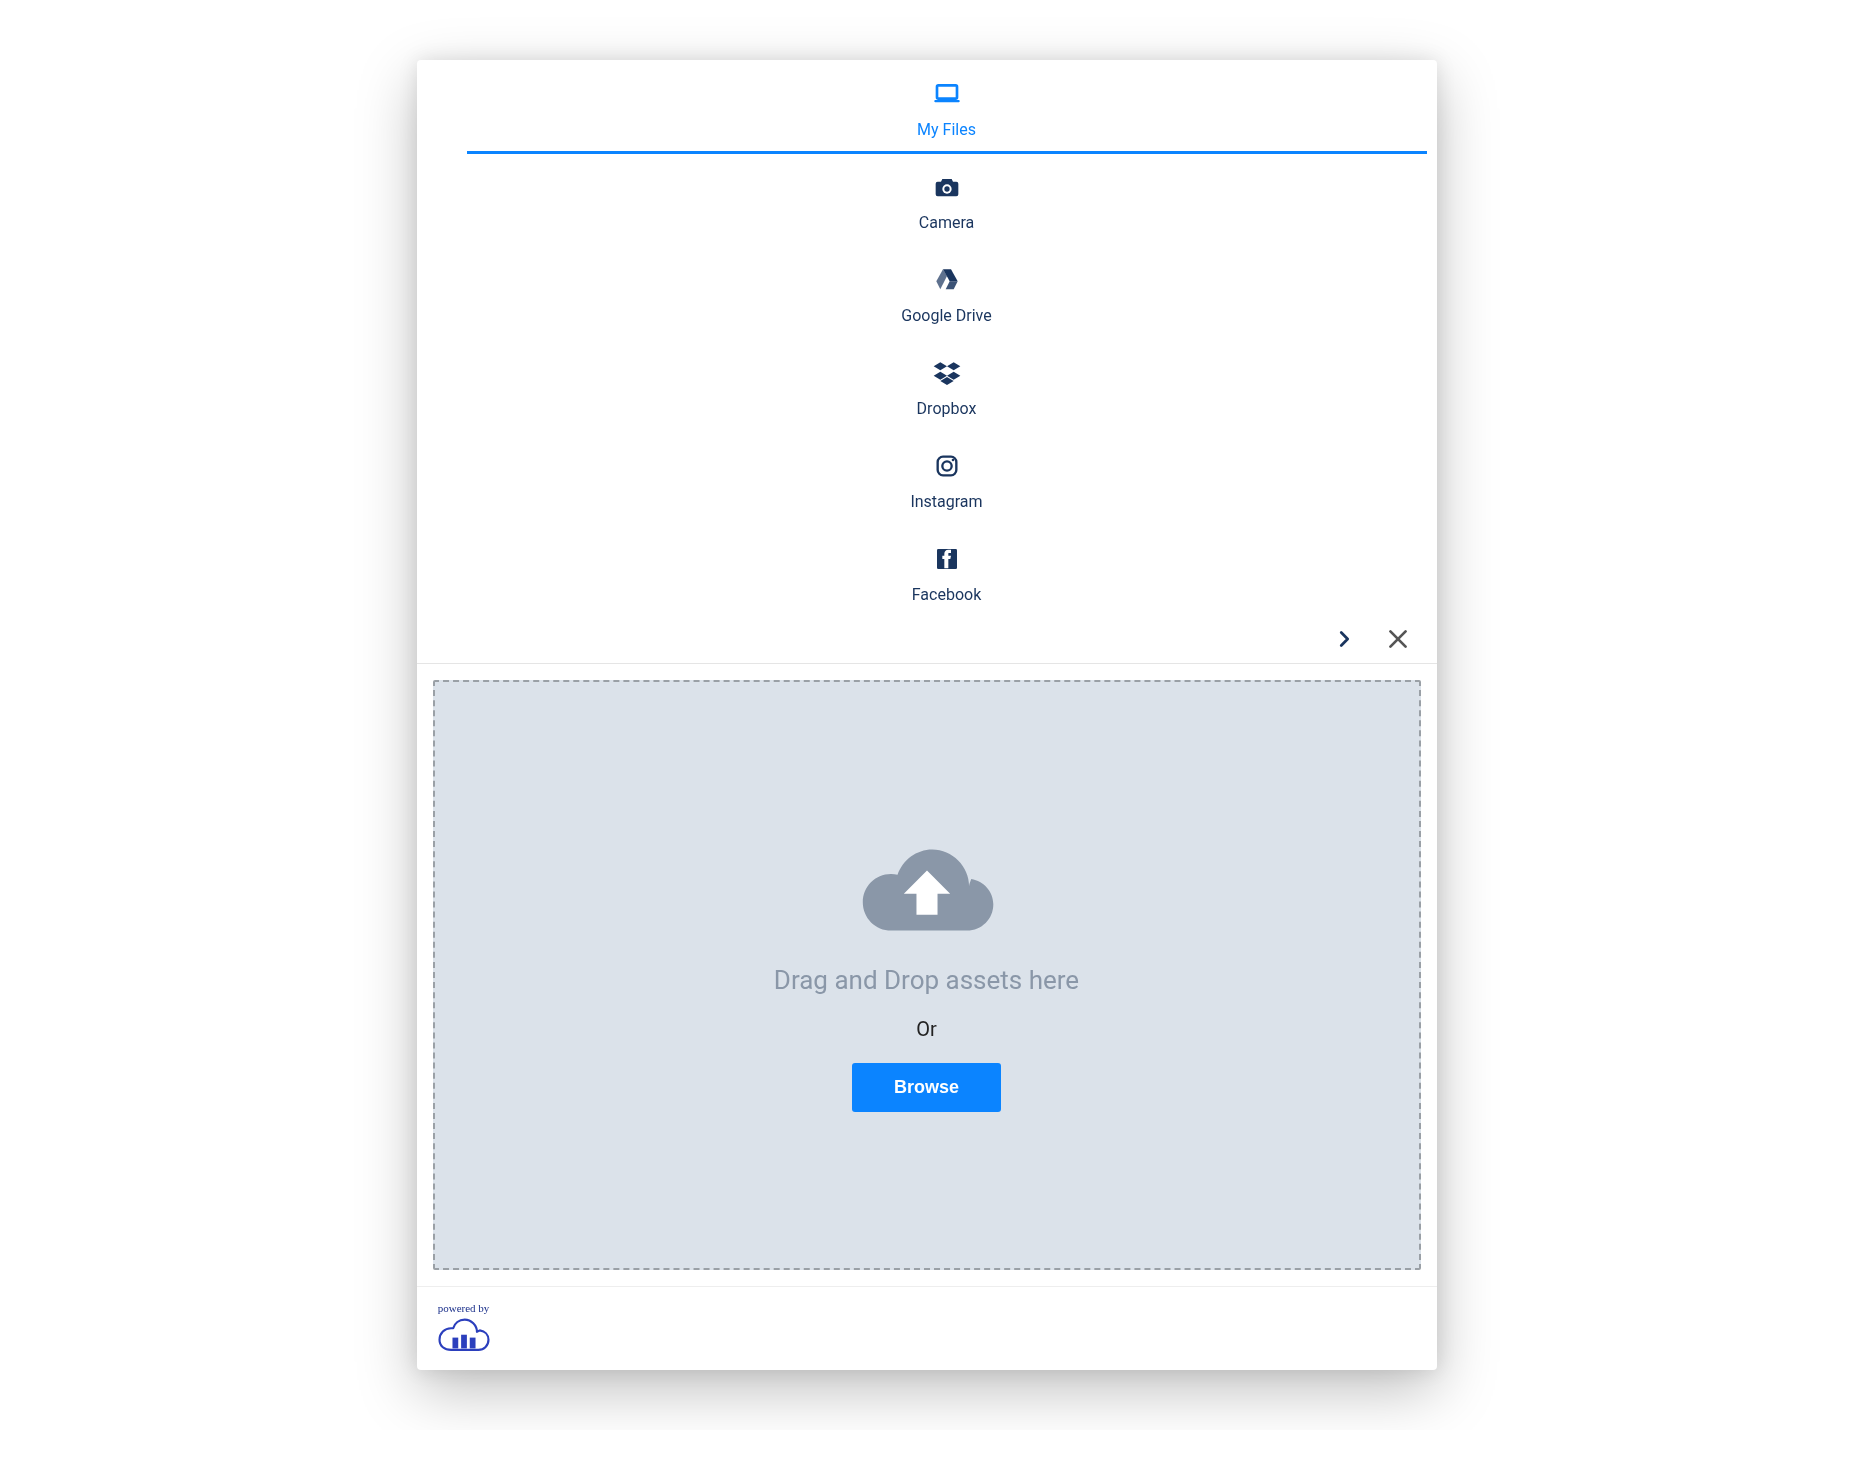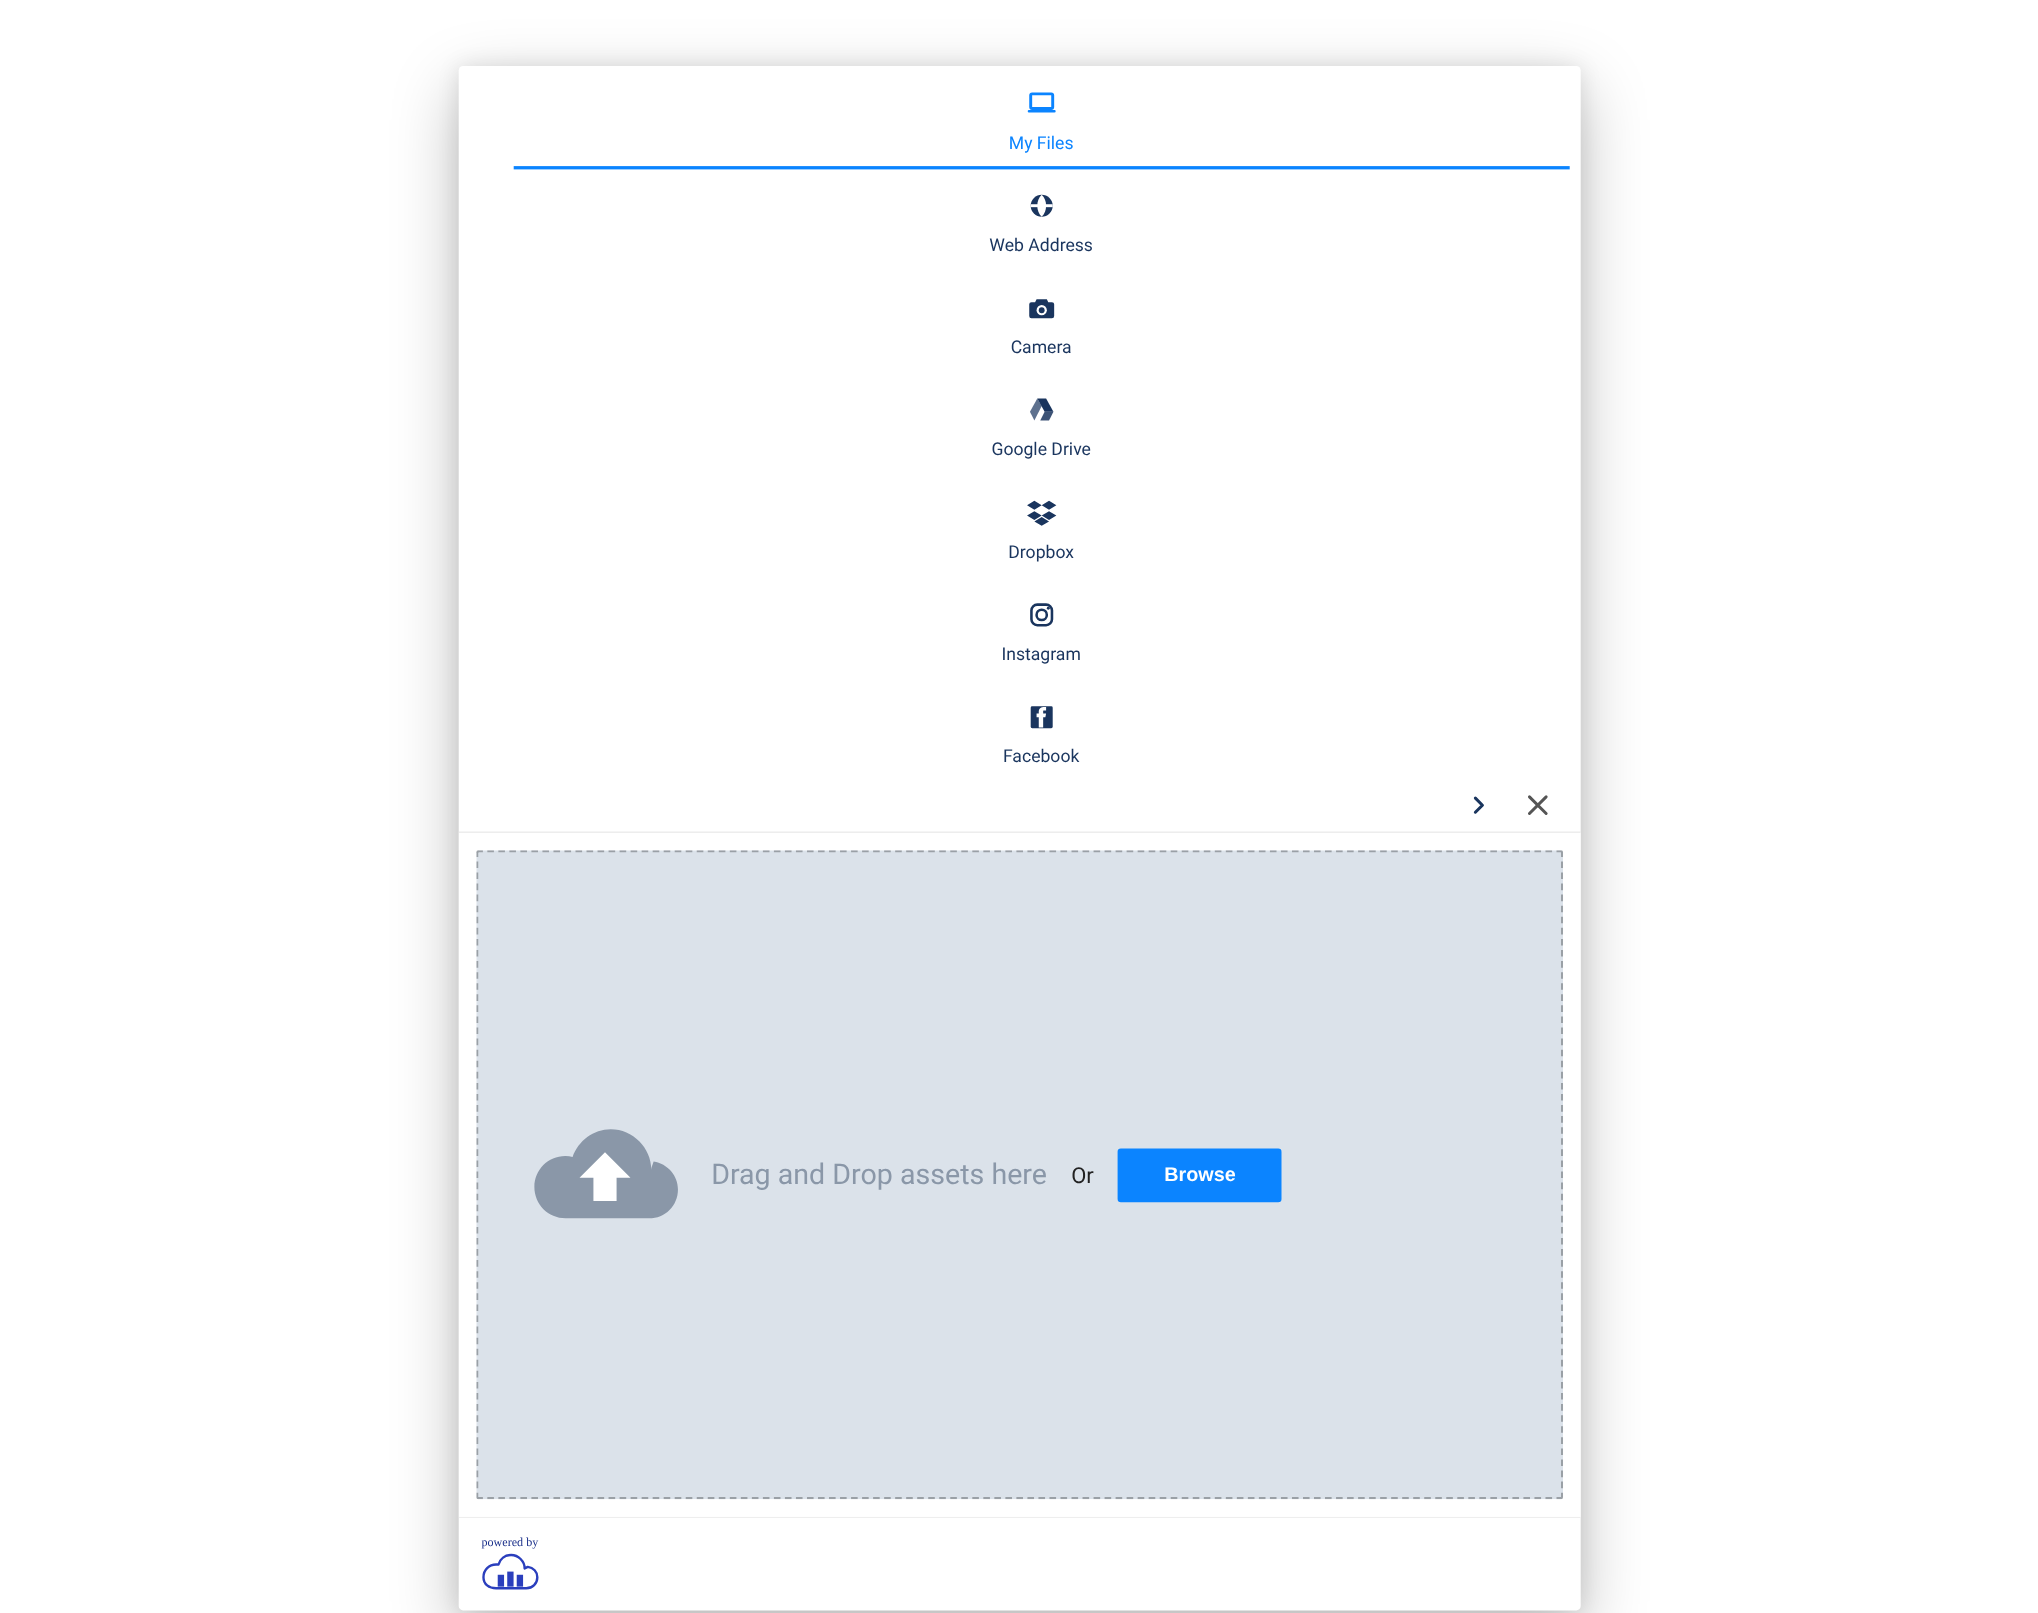--- a/index.html
+++ b/index.html
@@ -70,23 +70,23 @@
   .content {
     padding: 16px;
     background: #fff;
   }
   .dropzone {
     border: 2px dashed #9aa0a6;
     background: #dbe2ea;
     border-radius: 2px;
     min-height: 590px;
     display: flex;
-    flex-direction: row;
-    align-items: center;
-    justify-content: flex-start;
+    flex-direction: column;
+    align-items: center;
+    justify-content: center;
     gap: 22px;
     padding: 40px;
   }
   .cloud-icon { width: 150px; height: 100px; color:#8a97a8; }
   .drop-text {
     font-size: 26px;
     color: #8a97a8;
   }
   .or-text {
     font-size: 20px;
@@ -130,31 +130,20 @@
     <div class="tab active">
       <span class="icon-wrap">
         <svg viewBox="0 0 48 48" fill="none">
             <rect x="9" y="11" width="30" height="20" rx="2" stroke="currentColor" stroke-width="4"></rect>
             <rect x="5" y="33" width="38" height="3.5" rx="1.5" fill="currentColor"></rect>
           </svg>
       </span>
       <span class="tab-label">My Files</span>
     </div>
 
-    <div class="tab">
-      <span class="icon-wrap">
-        <svg viewBox="0 0 48 48" fill="currentColor">
-            <circle cx="24" cy="24" r="15"></circle>
-            <path d="M24 9c-4 4-6 9-6 15s2 11 6 15c4-4 6-9 6-15s-2-11-6-15z" fill="#fff"></path>
-            <rect x="9" y="22" width="30" height="4" fill="#fff"></rect>
-            <circle cx="24" cy="24" r="15" fill="none" stroke="currentColor" stroke-width="0"></circle>
-          </svg>
-      </span>
-      <span class="tab-label">Web Address</span>
-    </div>
 
     <div class="tab">
       <span class="icon-wrap">
         <svg viewBox="0 0 48 48" fill="currentColor">
             <path d="M17 12l-2 4h-5a3 3 0 0 0-3 3v16a3 3 0 0 0 3 3h28a3 3 0 0 0 3-3V19a3 3 0 0 0-3-3h-5l-2-4H17z"></path>
             <circle cx="24" cy="27" r="7" fill="#fff"></circle>
             <circle cx="24" cy="27" r="4" fill="currentColor"></circle>
           </svg>
       </span>
       <span class="tab-label">Camera</span>

